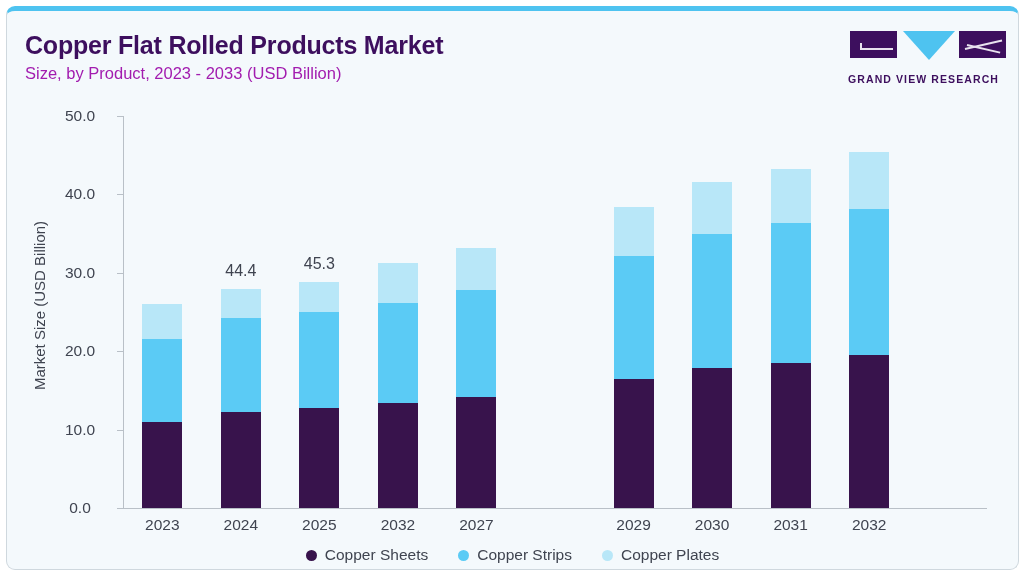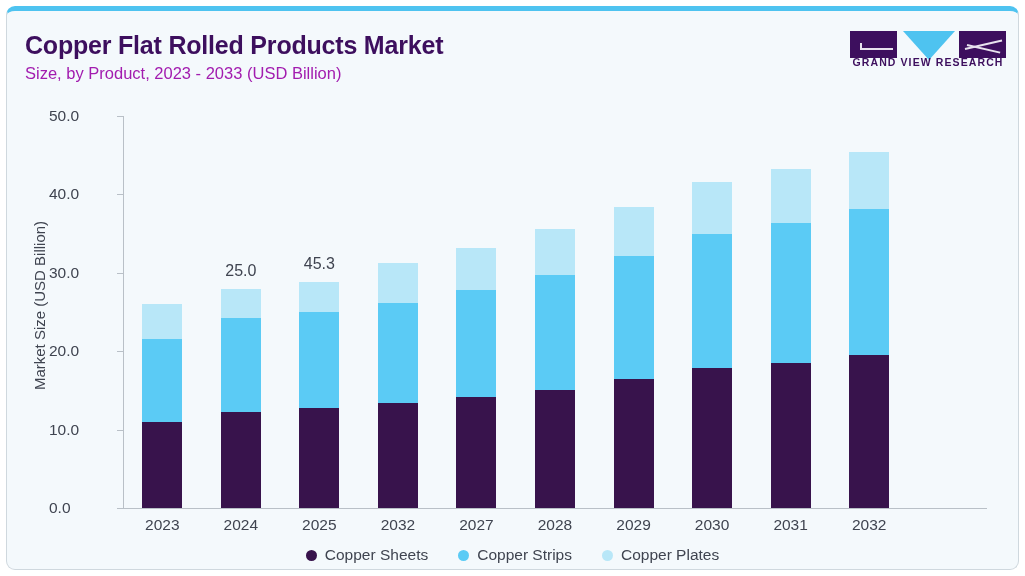--- a/index.html
+++ b/index.html
@@ -106,23 +106,23 @@
     left: 55px;
     top: 2px;
     width: 0; height: 0;
     border-left: 26px solid transparent;
     border-right: 26px solid transparent;
     border-top: 29px solid #4ec3f0;
   }
   .logo-text {
     position: absolute;
     left: 0;
-    top: 27px;
+    top: 44px;
     width: 160px;
-    text-align: center;
+    text-align: left;
     font-size: 10.5px;
     font-weight: bold;
     letter-spacing: 1.1px;
     color: #3d0f5e;
     white-space: nowrap;
   }
 
   
   .plot-wrap {
     position: absolute;
@@ -138,21 +138,21 @@
     width: 300px;
     text-align: center;
     font-size: 15px;
     color: #3f4450;
     transform: rotate(-90deg);
   }
   .ytick {
     position: absolute;
     left: 42px;
     width: 62px;
-    text-align: left;
+    text-align: center;
     font-size: 15.5px;
     color: #3f4450;
     transform: translateY(-50%);
   }
   .ytick-mark {
     position: absolute;
     left: 110px;
     width: 7px;
     height: 1px;
     background: #b9c0c7;
@@ -294,21 +294,21 @@
               <div class="seg seg-sheets" style="height: 86.24px; background: rgb(56, 19, 76);"></div>
             </div>
             <div class="xtick">2023</div>
           </div>
           <div class="bar-group" style="left: 78.5455px; width: 78.5455px;">
             <div class="bar" style="width: 40px; left: 19.2727px;">
               <div class="seg seg-plates" style="height: 29.008px; background: rgb(184, 231, 248);"></div>
               <div class="seg seg-strips" style="height: 93.296px; background: rgb(91, 203, 245);"></div>
               <div class="seg seg-sheets" style="height: 96.432px; background: rgb(56, 19, 76);"></div>
             </div>
-            <div class="bar-label" style="top: 165.264px;">25.0</div>
+            <div class="bar-label" style="top: 165.264px;">44.4</div>
             <div class="xtick">2024</div>
           </div>
           <div class="bar-group" style="left: 157.091px; width: 78.5455px;">
             <div class="bar" style="width: 40px; left: 19.2727px;">
               <div class="seg seg-plates" style="height: 29.792px; background: rgb(184, 231, 248);"></div>
               <div class="seg seg-strips" style="height: 96.432px; background: rgb(91, 203, 245);"></div>
               <div class="seg seg-sheets" style="height: 99.568px; background: rgb(56, 19, 76);"></div>
             </div>
             <div class="bar-label" style="top: 158.208px;">45.3</div>
             <div class="xtick">2025</div>
@@ -321,28 +321,20 @@
             </div>
             <div class="xtick">2032</div>
           </div>
           <div class="bar-group" style="left: 314.182px; width: 78.5455px;">
             <div class="bar" style="width: 40px; left: 19.2727px;">
               <div class="seg seg-plates" style="height: 42.336px; background: rgb(184, 231, 248);"></div>
               <div class="seg seg-strips" style="height: 106.624px; background: rgb(91, 203, 245);"></div>
               <div class="seg seg-sheets" style="height: 111.328px; background: rgb(56, 19, 76);"></div>
             </div>
             <div class="xtick">2027</div>
-          </div>
-          <div class="bar-group" style="left: 392.727px; width: 78.5455px;">
-            <div class="bar" style="width: 40px; left: 19.2727px;">
-              <div class="seg seg-plates" style="height: 46.256px; background: rgb(184, 231, 248);"></div>
-              <div class="seg seg-strips" style="height: 114.464px; background: rgb(91, 203, 245);"></div>
-              <div class="seg seg-sheets" style="height: 118.384px; background: rgb(56, 19, 76);"></div>
-            </div>
-            <div class="xtick">2028</div>
           </div>
           <div class="bar-group" style="left: 471.273px; width: 78.5455px;">
             <div class="bar" style="width: 40px; left: 19.2727px;">
               <div class="seg seg-plates" style="height: 49.392px; background: rgb(184, 231, 248);"></div>
               <div class="seg seg-strips" style="height: 123.088px; background: rgb(91, 203, 245);"></div>
               <div class="seg seg-sheets" style="height: 128.576px; background: rgb(56, 19, 76);"></div>
             </div>
             <div class="xtick">2029</div>
           </div>
           <div class="bar-group" style="left: 549.818px; width: 78.5455px;">

